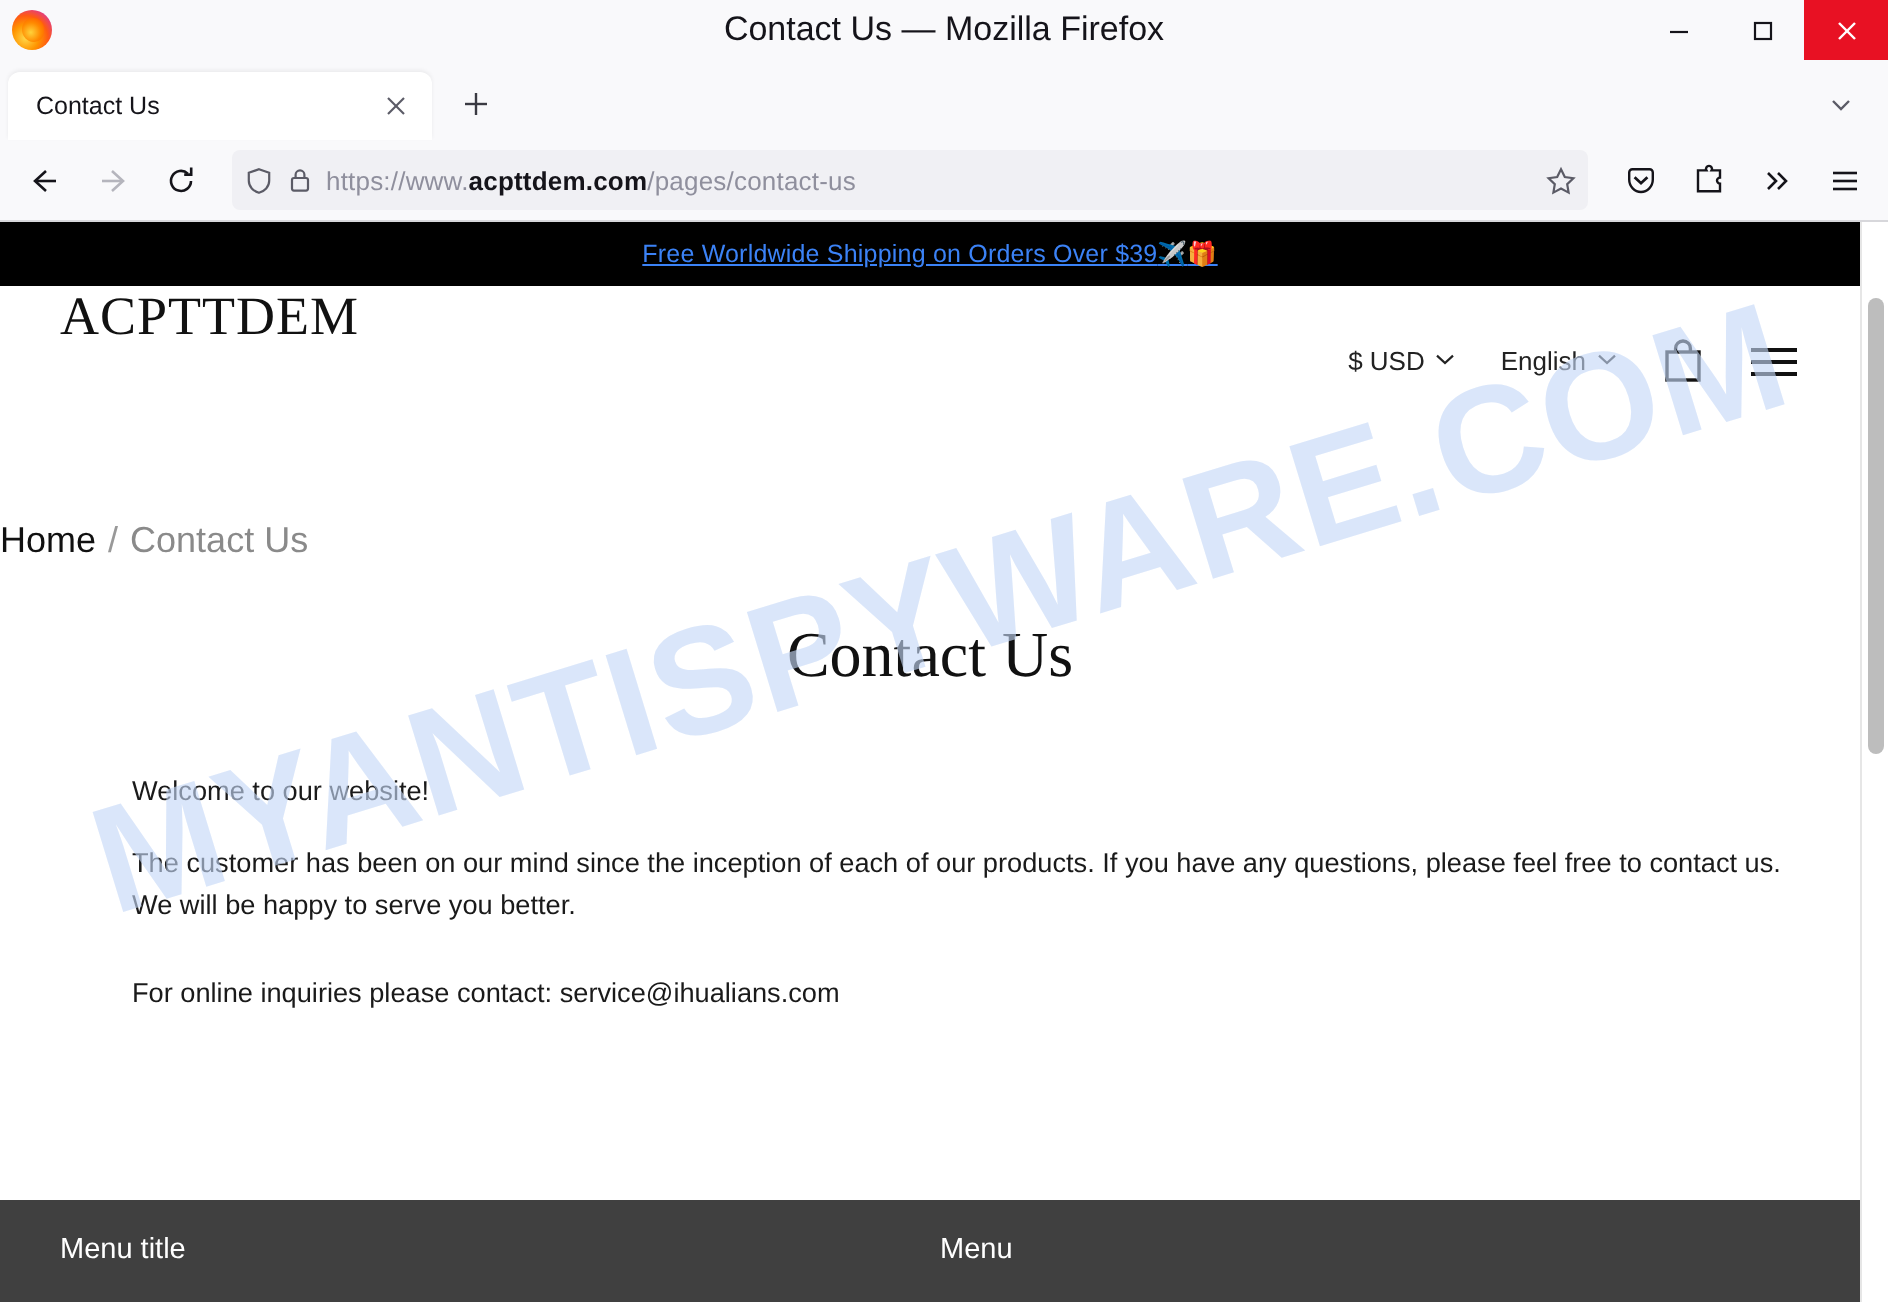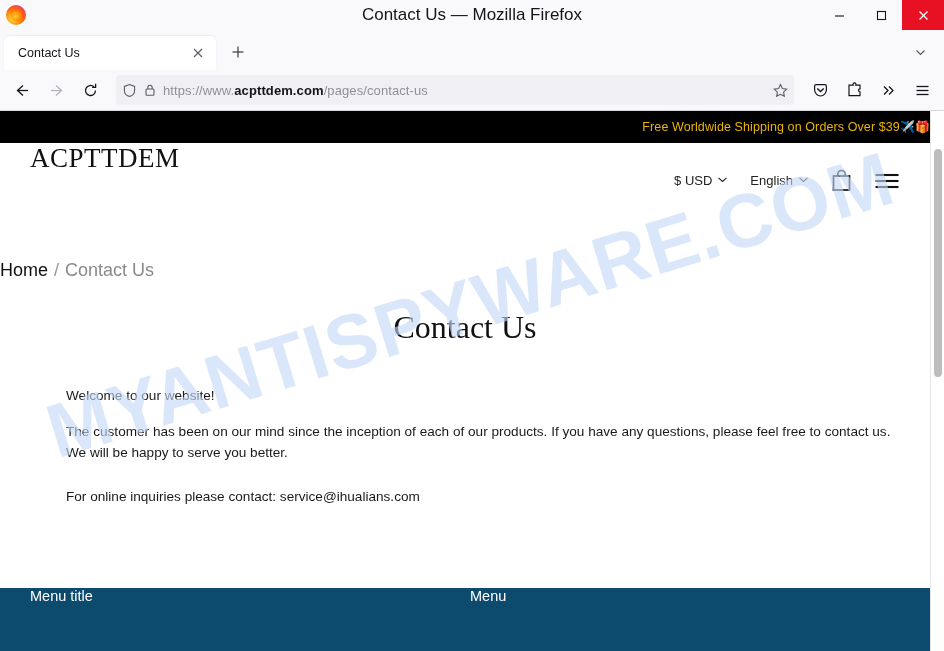--- a/index.html
+++ b/index.html
@@ -88,23 +88,23 @@
   .nav-right { display:flex; align-items:center; gap:2px; }
 
   
   .viewport {
     flex:1; position:relative; background:#fff; overflow:hidden;
     border-top:1px solid #d7d7db;
   }
   .page { position:absolute; inset:0 14px 0 0; overflow:hidden; }
 
   .announce {
-    background:#000; color:#eab308; height:32px;
-    display:flex; align-items:center; justify-content:flex-end;
-    font-size:12.5px; letter-spacing:.1px;
+    background:#000; color:#3b82f6; height:32px;
+    display:flex; align-items:center; justify-content:center;
+    font-size:12.5px; letter-spacing:.1px;text-decoration:underline;
   }
   .announce .emoji { font-size:12px; }
 
   .site-header {
     height:75px; display:flex; 
     padding: 0 30px; background:transparent;
   }
   .logo {
     font-family:"Liberation Serif", serif; font-size:27px; color:#111;
     letter-spacing:.5px;
@@ -123,22 +123,22 @@
     text-align:center; font-family:"Liberation Serif", serif;
     font-size:32px; color:#111; font-weight:400; margin-top:28px;
   }
 
   .content { padding: 0 30px; margin-top:40px; }
   .content p { font-size:13.6px; color:#1a1a1a; line-height:1.5; margin-bottom:15px; max-width:875px;margin-left:36px; }
   .content p.lead { margin-bottom:16px; }
   .content p.email { margin-top:24px; }
 
   .footer {
-    position:absolute; left:0; right:0; bottom:0; height:63px;
-    background:#0c4a6e; color:#fff; display:flex; align-items:flex-start;
+    position:absolute; left:0; right:0; bottom:0; height:51px;
+    background:#404040; color:#fff; display:flex; align-items:center;
     padding: 0 30px 0 30px;
   }
   .footer-col { font-size:14.5px; padding-bottom:2px; }
   .footer-col.first { width:440px; }
 
   
   .watermark {
     position:absolute; left:-20px; top:150px; width:980px;
     text-align:center;
     font-family:"Liberation Sans", sans-serif;

